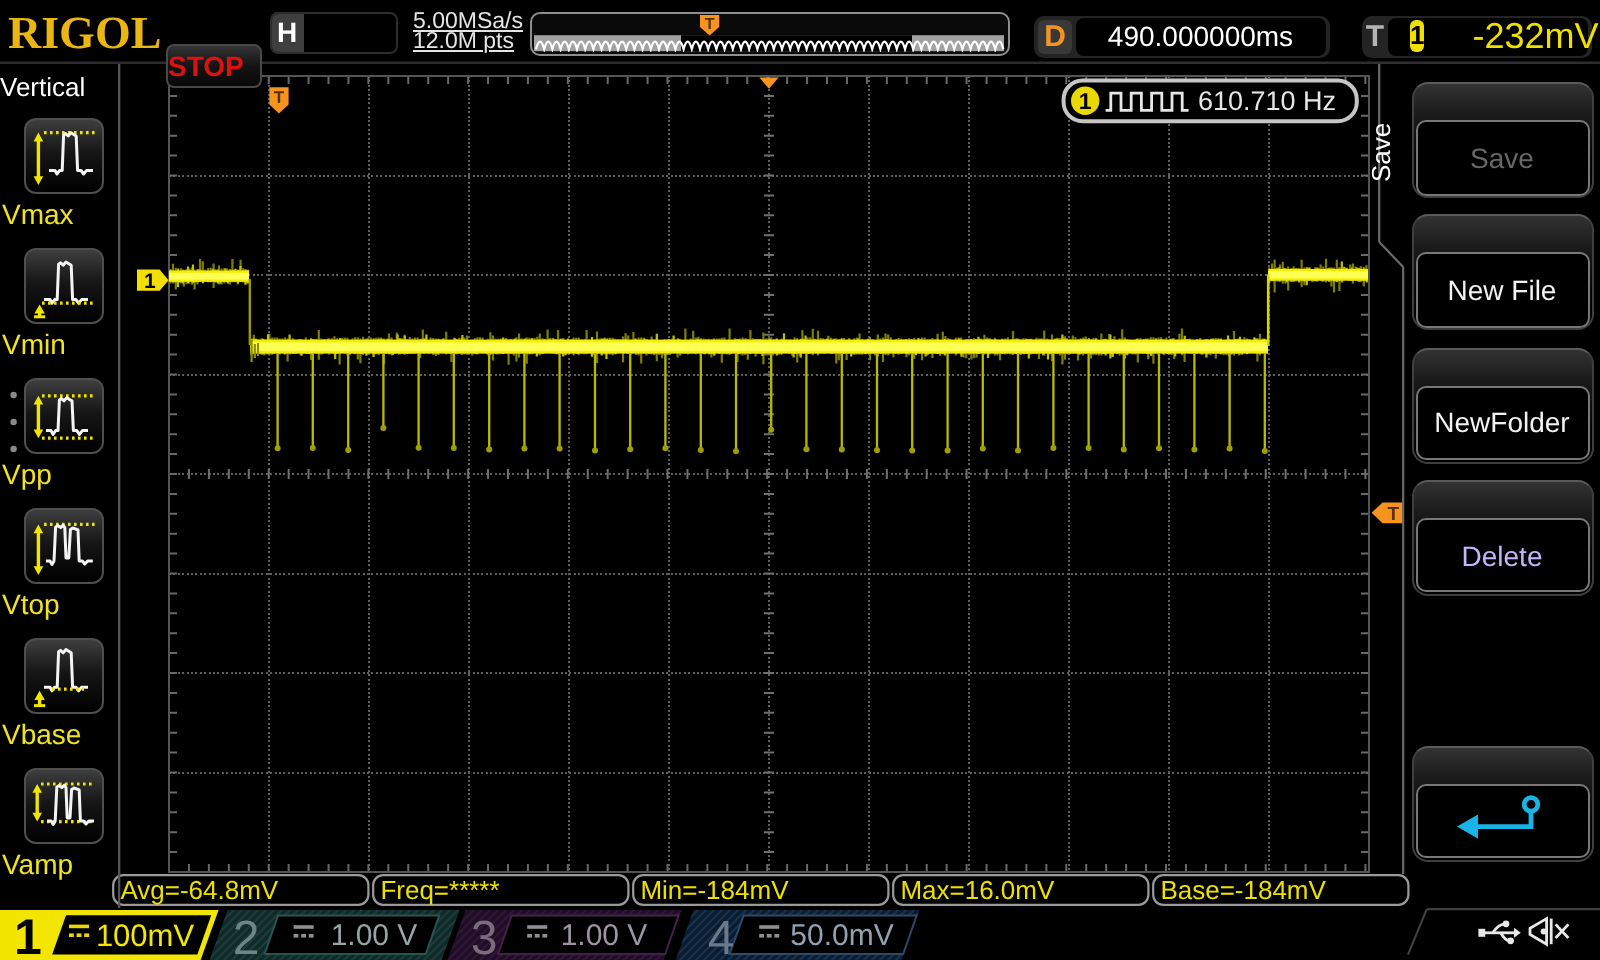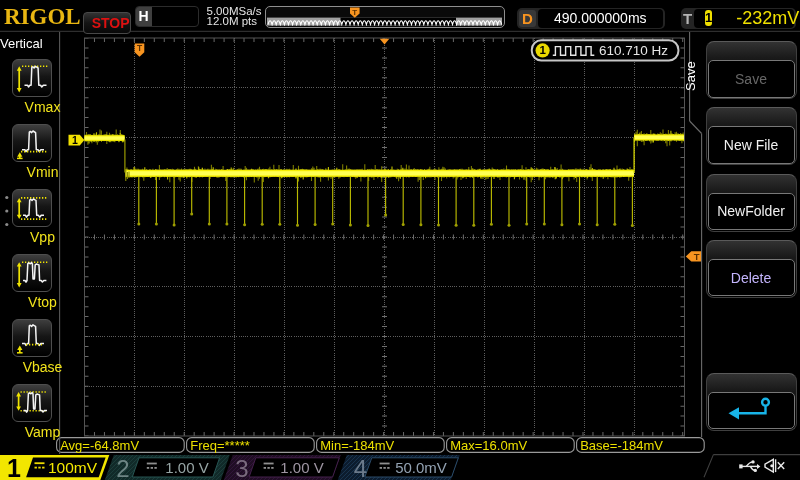--- a/index.html
+++ b/index.html
@@ -1,50 +1,50 @@
 <!DOCTYPE html>
 <html><head><meta charset="utf-8">
 <style>
 * { margin:0; padding:0; box-sizing:border-box; }
 html,body { width:800px; height:480px; background:#000; overflow:hidden;
   font-family:"Liberation Sans", sans-serif; }
 #scr { position:relative; width:800px; height:480px; background:#000; }
 .abs { position:absolute; }
 #logo { left:4px; top:4px; font-family:"Liberation Serif", serif; font-weight:bold;
   font-size:23px; color:#e9b612; letter-spacing:0; }
-#stop { left:83px; top:12px; width:47.5px; height:21.5px; border-radius:4px;
+#stop { left:83px; top:22px; width:47.5px; height:21.5px; border-radius:4px;
   background:linear-gradient(#333,#141414 50%,#080808); border:1px solid #484848;
-  color:#dd1111; font-size:14px; font-weight:bold; text-align:right; line-height:20px; }
+  color:#dd1111; font-size:14px; font-weight:bold; text-align:left; line-height:20px; }
 #hgrp { left:134.5px; top:6px; width:64.5px; height:20.5px; border-radius:4px;
   overflow:hidden; display:flex; background:#000; border:1px solid #2c2c2c; }
 #hgrp .hl { width:16px; background:#3f3f3f; color:#fff; font-weight:bold; font-size:14px;
   text-align:center; line-height:19px; }
 #hgrp .hv { flex:1; color:#fff; font-size:14.5px; text-align:center; line-height:19px;margin-top:28px; }
-#srate { left:206.5px; top:5.5px; font-size:11.5px; line-height:10.5px; color:#e4e4e4; }
+#srate { left:206.5px; top:5.5px; font-size:11.5px; line-height:10.5px; color:#e4e4e4;text-decoration:underline; }
 #mem { left:265px; top:6px; width:240px; height:22px; border-radius:5px;
   border:1.5px solid #8e8e8e; background:#0a0a0a; }
 #dgrp { left:516.5px; top:7.5px; width:148.5px; height:21.5px; border-radius:5px;
   background:#242424; }
 #dgrp .dl { position:absolute; left:2.5px; top:2px; width:17px; height:17.5px; background:#383838;
   border-radius:3px; color:#f79420; font-weight:bold; font-size:15px; text-align:center; line-height:17px; }
 #dgrp .dv { position:absolute; left:21px; top:1.5px; right:2px; bottom:1.5px; background:#000;
   border-radius:4px; color:#fff; font-size:14px; text-align:center; line-height:18.5px; }
 #tgrp { left:680.5px; top:7.5px; width:115px; height:21.5px; border-radius:5px;
   background:#242424; }
 #tgrp .tl { position:absolute; left:0; top:1px; width:14px; color:#b4b4b4; font-weight:bold;
   font-size:15px; text-align:center; line-height:19px; }
 #tgrp .tv { position:absolute; left:13.5px; top:1.5px; right:1.5px; bottom:1.5px; background:#000;
   border-radius:4px; display:flex; align-items:center; }
 #tgrp .badge { width:13px; height:16px; background:#f0e000; border-radius:3px; color:#000;
   font-weight:bold; font-size:13px; text-align:center; line-height:16px; margin-left:5px; }
 #tgrp .tval { color:#f0e000; font-size:18px; margin-left:24px; }
 #vertlab { left:0px; top:36px; width:60px; text-align:left; color:#fff; font-size:13px; }
 .mbtn { position:absolute; left:12px; width:39.5px; height:38px; border-radius:6px;
   border:1px solid #4e4e4e; background:linear-gradient(180deg,#3e3e3e,#161616 45%,#000 100%); }
-.mlab { position:absolute; left:12px; width:61px; text-align:center; color:#f2e41c; font-size:14px; }
+.mlab { position:absolute; left:1px; width:61px; text-align:left; color:#f2e41c; font-size:14px; }
 .sbtn { position:absolute; left:705.5px; width:91px; height:58px; border-radius:8px;
   border:1px solid #3f3f3f; border-top-color:#5a5a5a;
   background:linear-gradient(180deg,#323232,#1a1a1a 28%,#060606 65%,#000 100%); }
 .sinner { position:absolute; left:1px; top:18px; width:87px; height:37.5px; border-radius:5px;
   border:1.2px solid #787878; background:#000; display:flex; align-items:center;
   justify-content:center; font-size:14px; }
 #savetab { left:683px; top:65px; width:26px; height:26px; color:#fff; font-size:13px;
   transform:rotate(-90deg); transform-origin:center; text-align:center; }
 svg { display:block; }
 .dot { stroke:#5e5e5e; stroke-width:1; stroke-dasharray:1 1.2; shape-rendering:crispEdges; }

